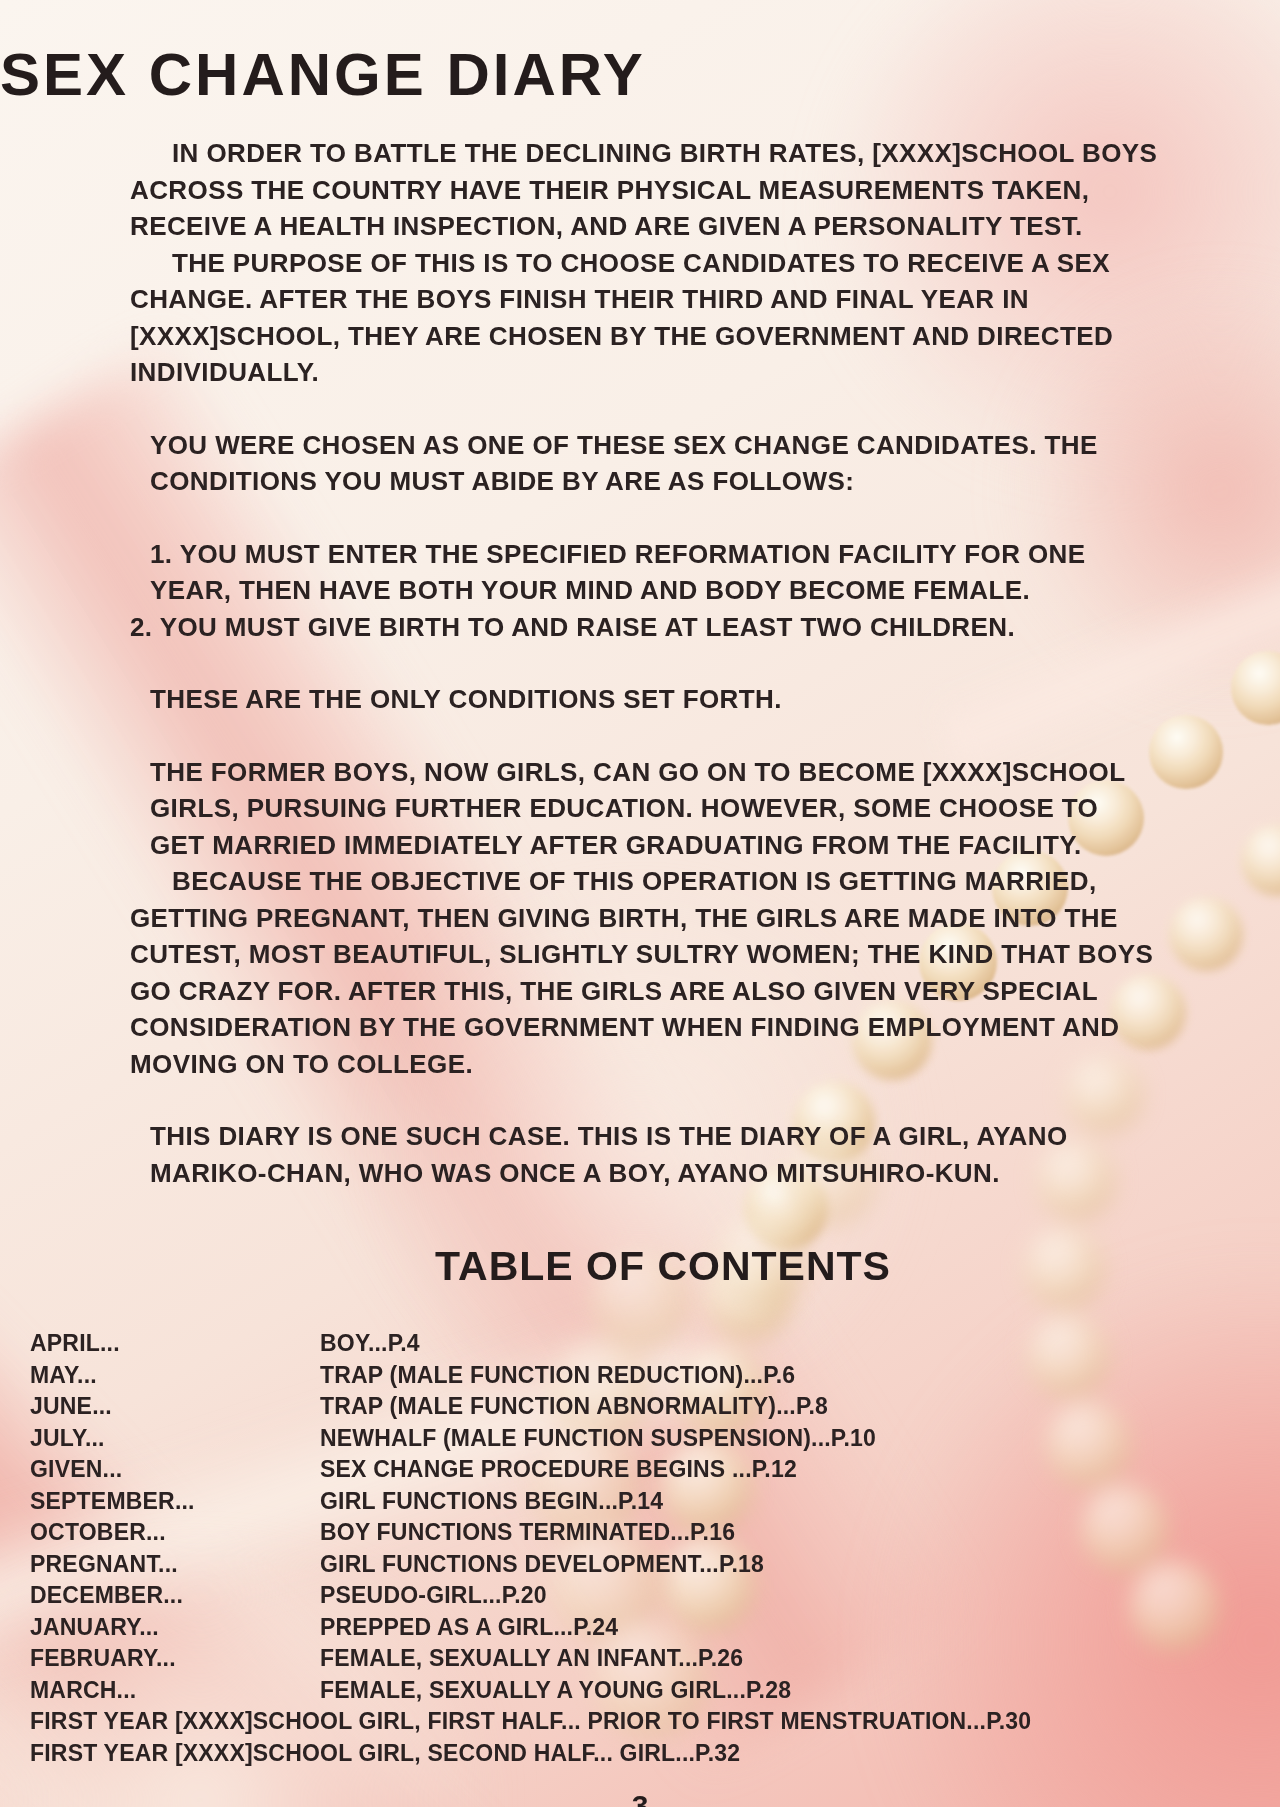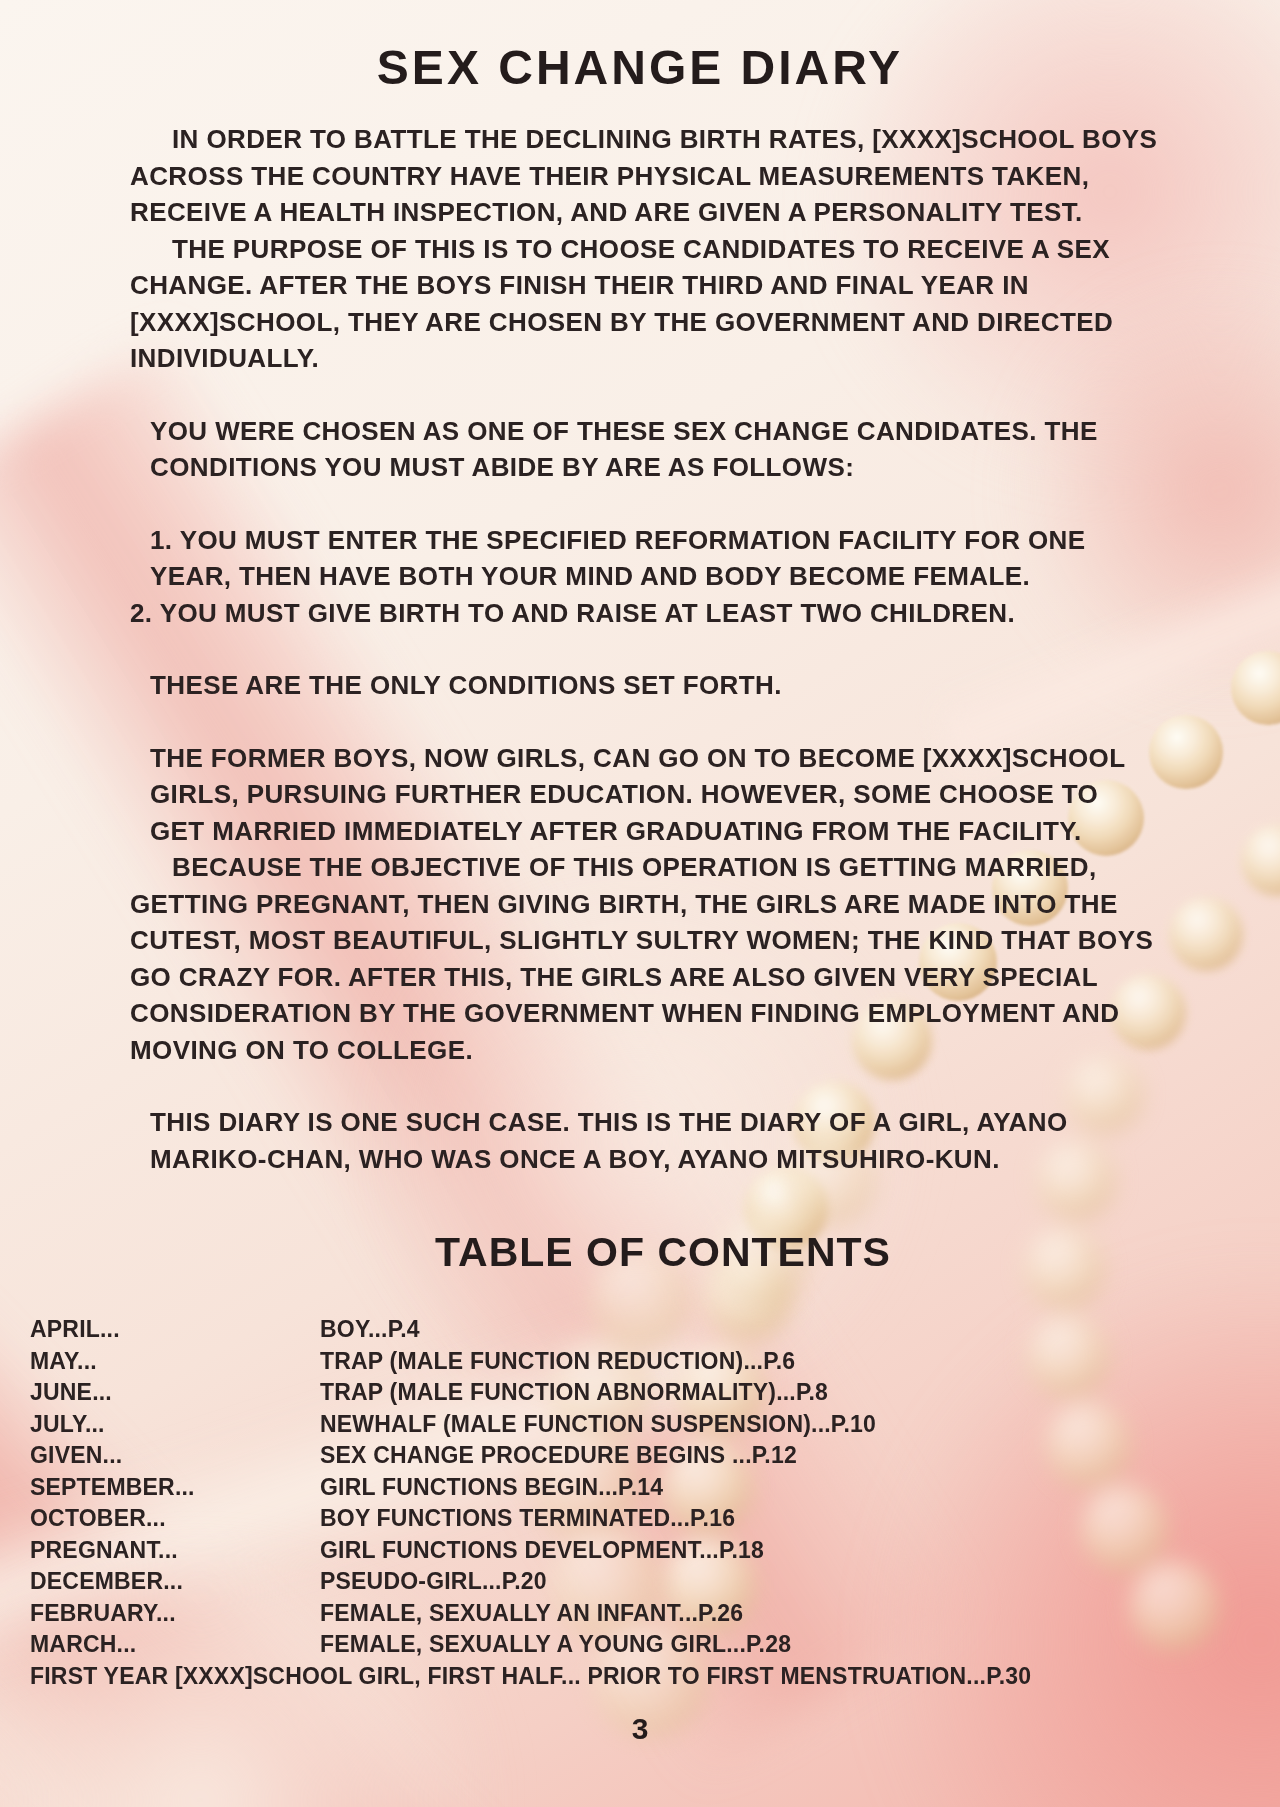--- a/index.html
+++ b/index.html
@@ -56,22 +56,22 @@
     background: radial-gradient(circle, rgba(249,236,226,0.95), rgba(249,236,226,0) 70%);
   }
   .b-centerlight {
     left:330px; top:880px; width:620px; height:520px;
     background: radial-gradient(circle, rgba(250,240,232,0.55), rgba(250,240,232,0) 70%);
   }
   .pearls { position:absolute; inset:0; z-index:1; }
   .content { position:absolute; inset:0; z-index:2; padding-top:40px; }
 
   .title {
-    margin:0; text-align:center;
-    font-size:48px; font-weight:bold; letter-spacing:3px; line-height:1.15;
+    margin:0; 
+    font-size:60px; font-weight:bold; letter-spacing:3px; line-height:1.15;
     color:#241c1c;
   }
   .body-text { margin:26px 0 0 130px; width:1030px; font-size:26px; font-weight:bold; line-height:36.5px; letter-spacing:0.4px; }
   .body-text p { margin:0; }
   .body-text p.indent { text-indent:42px; }
   .body-text p.spaced { margin-top:36px;margin-left:20px; }
 
   .toc-title {
     margin:52px 0 38px 0; text-align:center;
     font-size:41px; font-weight:bold; letter-spacing:1px; color:#241c1c;padding-left:46px;
@@ -211,27 +211,34 @@
       </div>
       <div class="toc-row">
         <span class="toc-month">PREGNANT...</span>
         <span class="toc-desc">GIRL FUNCTIONS DEVELOPMENT...P.18</span>
       </div>
       <div class="toc-row">
         <span class="toc-month">DECEMBER...</span>
         <span class="toc-desc">PSEUDO-GIRL...P.20</span>
       </div>
       <div class="toc-row">
+        <span class="toc-month">JANUARY...</span>
+        <span class="toc-desc">PREPPED AS A GIRL...P.24</span>
+      </div>
+      <div class="toc-row">
         <span class="toc-month">FEBRUARY...</span>
         <span class="toc-desc">FEMALE, SEXUALLY AN INFANT...P.26</span>
       </div>
       <div class="toc-row">
         <span class="toc-month">MARCH...</span>
         <span class="toc-desc">FEMALE, SEXUALLY A YOUNG GIRL...P.28</span>
       </div>
       <div class="toc-row full">
         <span>FIRST YEAR [XXXX]SCHOOL GIRL, FIRST HALF... PRIOR TO FIRST MENSTRUATION...P.30</span>
+      </div>
+      <div class="toc-row full">
+        <span>FIRST YEAR [XXXX]SCHOOL GIRL, SECOND HALF... GIRL...P.32</span>
       </div>
     </div>
 
     <div class="page-number">3</div>
   </div>
 </div>
 
 </body></html>

